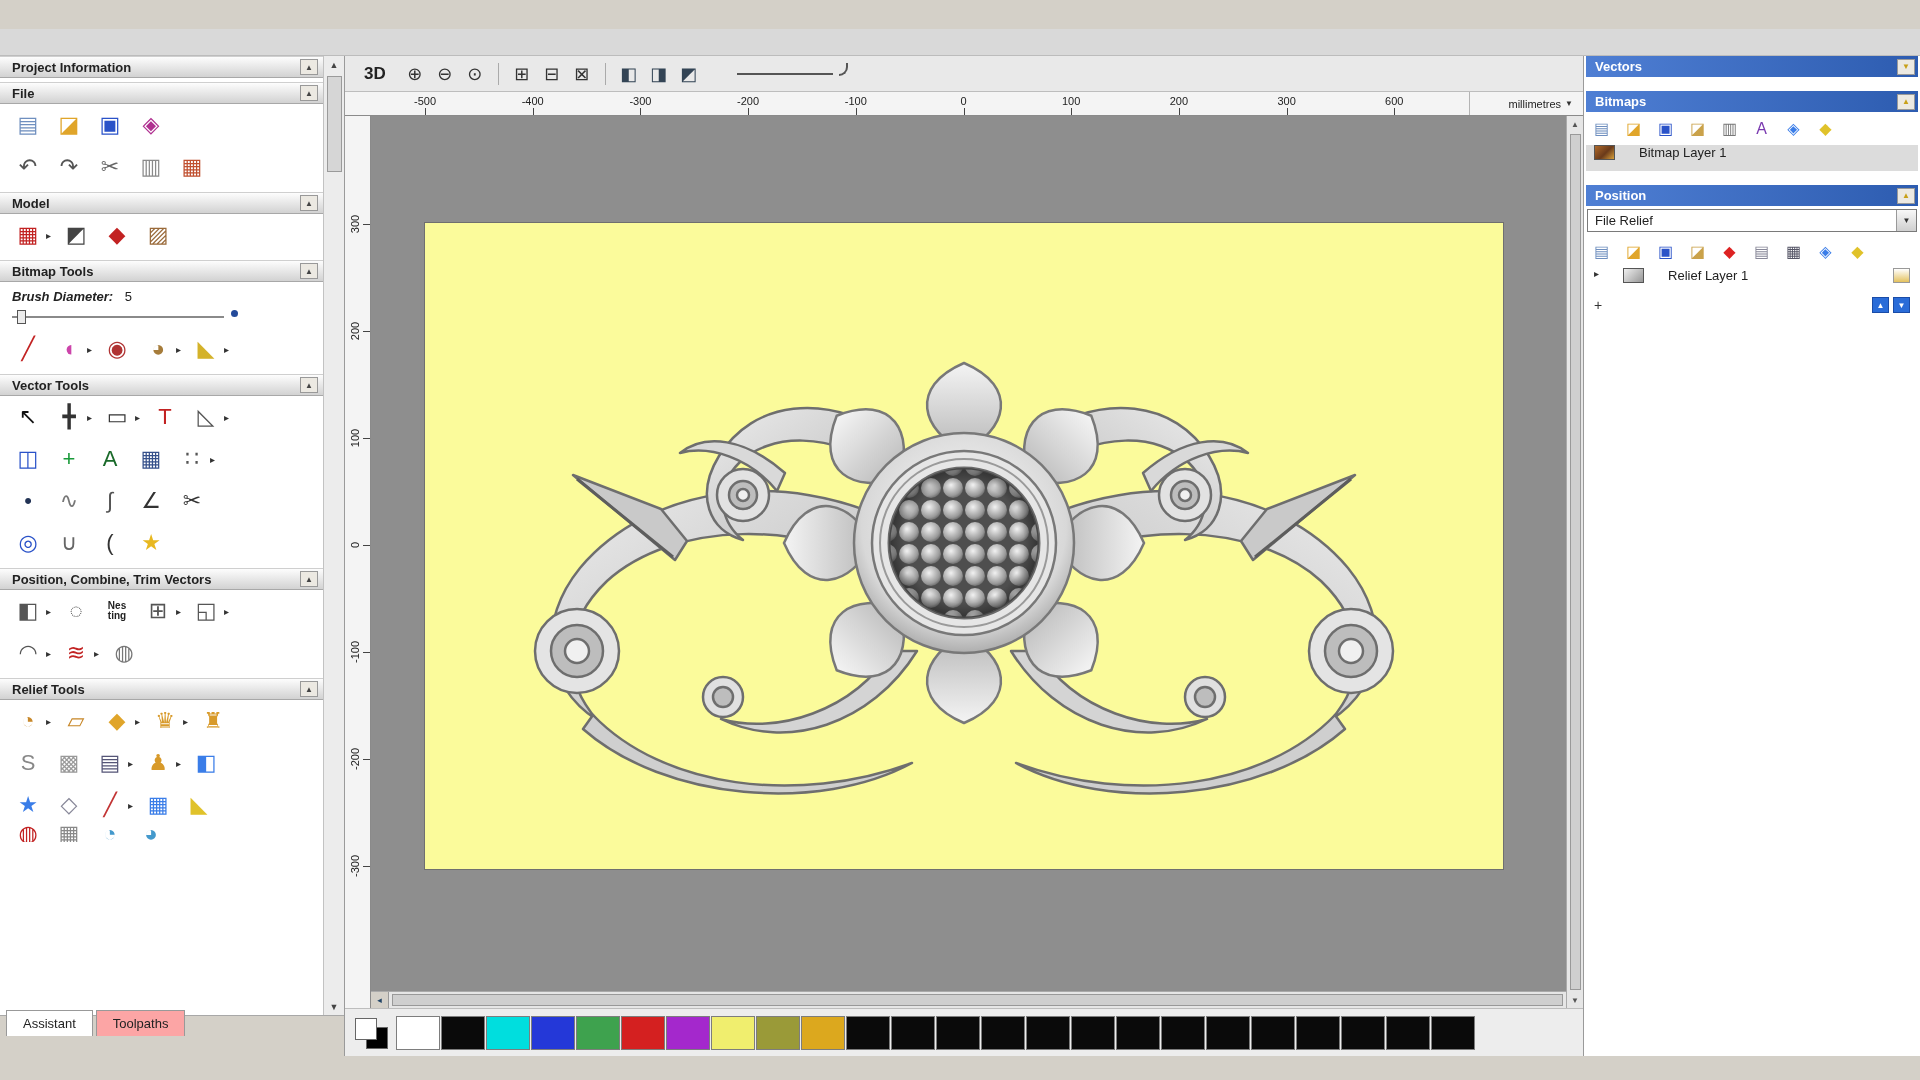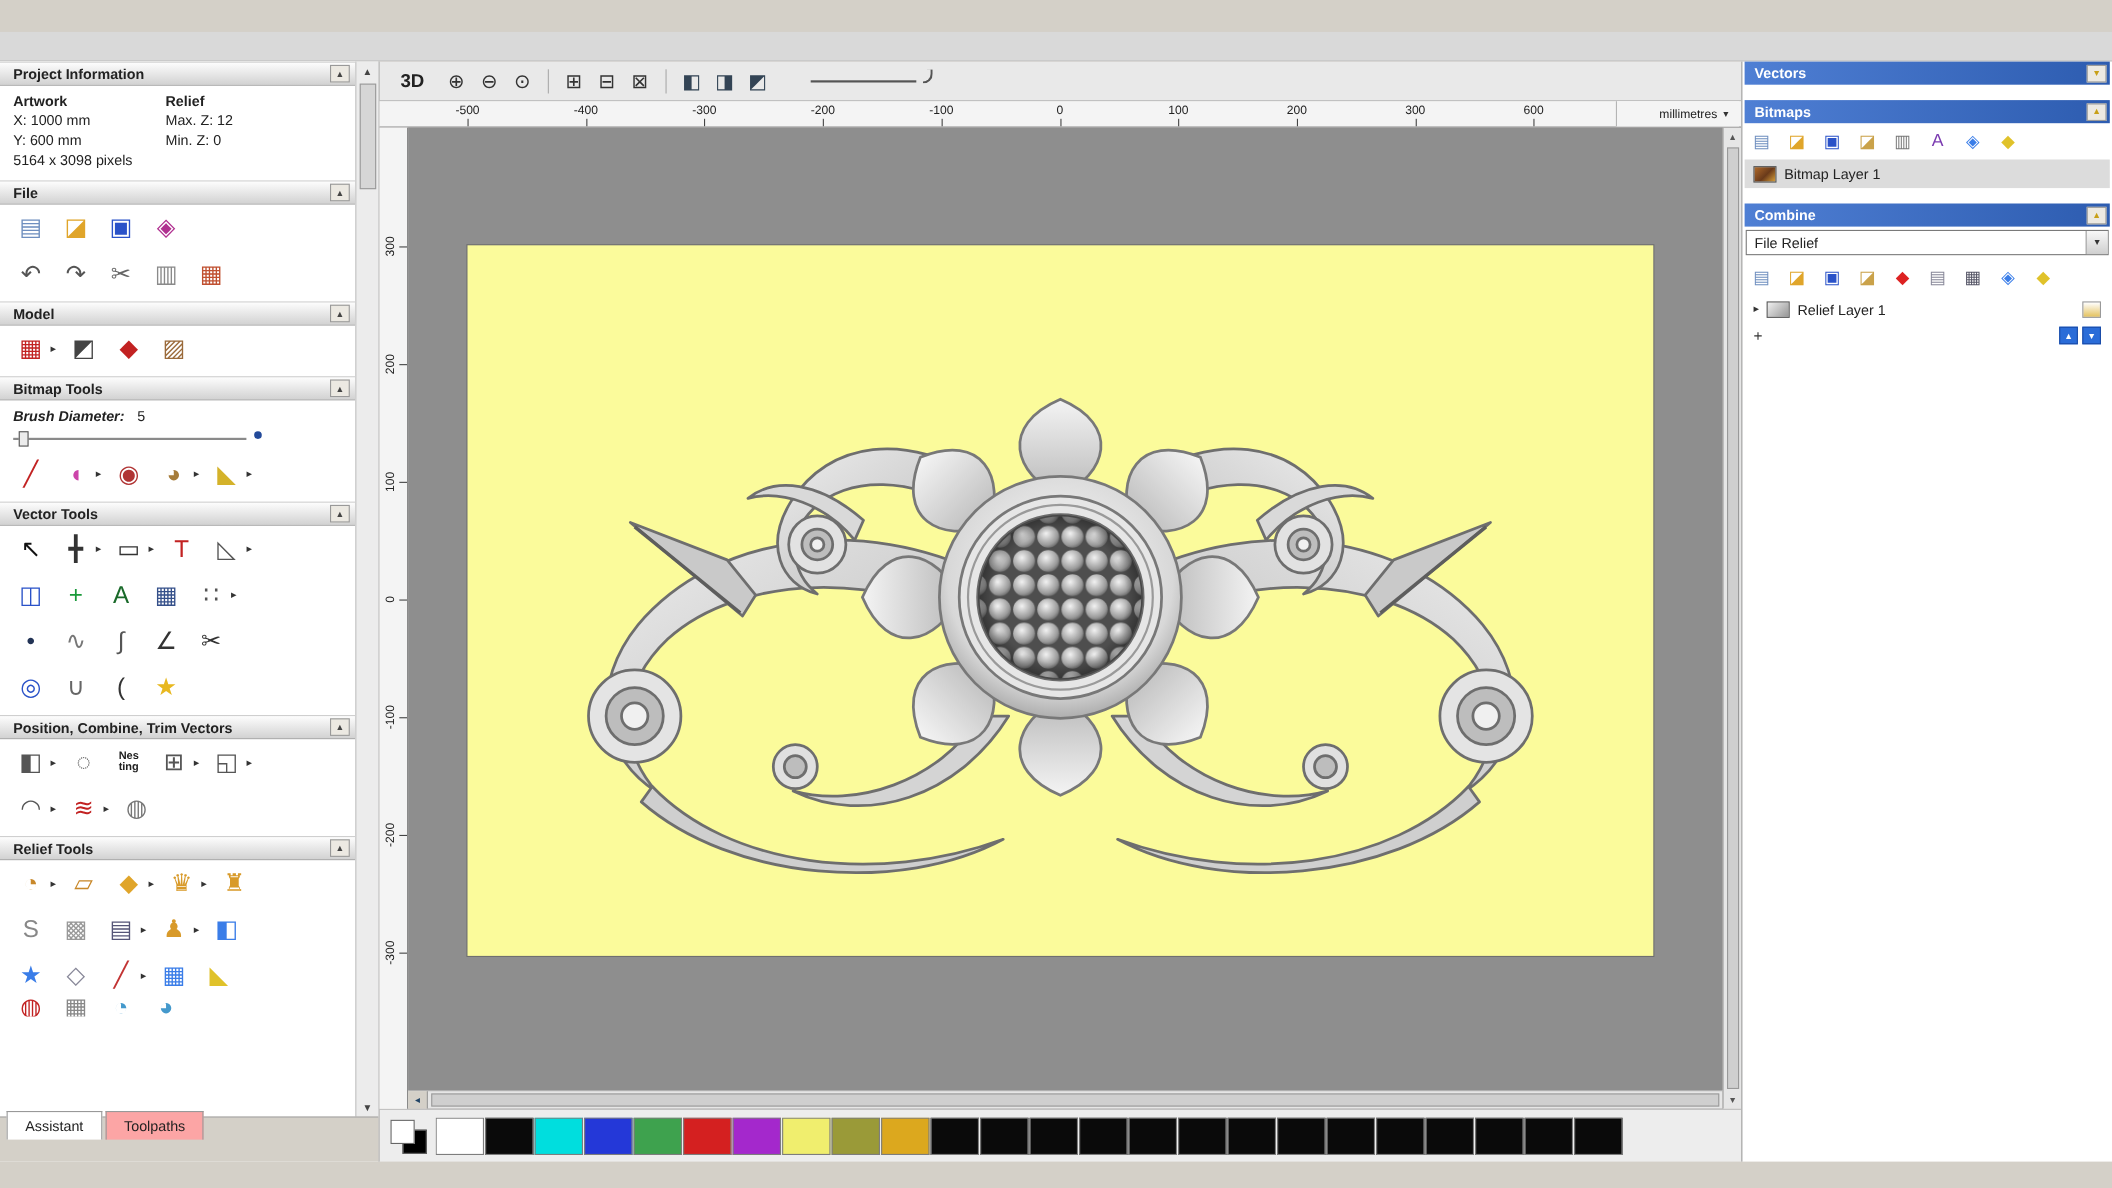--- a/index.html
+++ b/index.html
@@ -81,21 +81,21 @@
   .swatches{display:flex;height:34px;overflow:hidden;flex:1;}
   .swatch{width:44px;height:34px;border:1px solid #7d7d7d;margin-right:1px;flex:none;cursor:pointer;}
 
   
   .rightsb{width:337px;background:#fff;border-left:1px solid #9a9a9a;position:relative;flex:none;padding:0 2px;}
   .bluehead{height:21px;background:linear-gradient(90deg,#4f7fd4,#2d5cb0);color:#fff;font-weight:bold;font-size:13px;display:flex;align-items:center;padding:0 3px 0 9px;}
   .gap{height:14px;}
   .funnel{margin-left:auto;width:18px;height:16px;background:#ece9e2;border:1px solid #999;color:#c8a018;font-size:8px;display:flex;align-items:center;justify-content:center;cursor:pointer;}
   .mini{padding:5px 2px;gap:5px;}
   .mini .ticon{width:27px;height:23px;font-size:16px;}
-  .layeritem{display:flex;align-items:center;gap:7px;height:26px;padding:0 8px;font-size:13px;cursor:pointer;}
+  .layeritem{display:flex;align-items:flex-start;gap:24px;height:26px;padding:0 8px;font-size:13px;cursor:pointer;}
   .layeritem.selected{background:#dcdcdc;}
   .thumb{width:21px;height:15px;border:1px solid #555;flex:none;}
   .thumb.bmp{background:linear-gradient(135deg,#b06a2a,#6a3a1a 55%,#d8a03a);}
   .thumb.rel{background:linear-gradient(135deg,#f0f0f0,#969696);}
   .expander{font-size:10px;color:#333;cursor:pointer;}
   .ritem-opt{margin-left:auto;width:17px;height:15px;background:linear-gradient(#fff,#e4c25e);border:1px solid #999;cursor:pointer;}
   .reliefrow2{display:flex;align-items:center;padding:0 8px;height:22px;}
   .plus{font-size:14px;color:#333;cursor:pointer;}
   .updown{margin-left:auto;display:flex;gap:4px;}
   .ud{width:17px;height:16px;background:#2a6cd8;color:#fff;font-size:8px;display:flex;align-items:center;justify-content:center;border:1px solid #1a4ca8;cursor:pointer;}
@@ -117,33 +117,20 @@
 
   <div class="cols">
 
     <div class="leftsb">
       <div class="lcontent">
 
         <div class="sect">
           <div class="shead">
             <span>Project Information</span>
             <span class="collapse">▲</span>
-          </div>
-          <div class="pinfo">
-            <div class="pi-col">
-              <div class="pi-h">Artwork</div>
-              <div>X: 1000 mm</div>
-              <div>Y: 600 mm</div>
-              <div>5164 x 3098 pixels</div>
-            </div>
-            <div class="pi-col">
-              <div class="pi-h">Relief</div>
-              <div>Max. Z: 12</div>
-              <div>Min. Z: 0</div>
-            </div>
           </div>
         </div>
 
         <div class="sect">
           <div class="shead">
             <span>File</span>
             <span class="collapse">▲</span>
           </div>
           <div class="iconrow">
               <span class="ticon">
@@ -711,21 +698,21 @@
           </span>
         </div>
       <div class="layeritem selected">
         <span class="thumb bmp"></span>
         <span>Bitmap Layer 1</span>
       </div>
 
       <div class="gap"></div>
 
       <div class="bluehead">
-        <span>Combine</span>
+        <span>Position</span>
         <span class="funnel">▲</span>
       </div>
       <div class="combo">
         <span>File Relief</span>
         <i class="cbtn">▼</i>
       </div>
       <div class="iconrow mini">
           <span class="ticon">
             <span style="color: rgb(111, 143, 191);">▤</span>
           </span>

